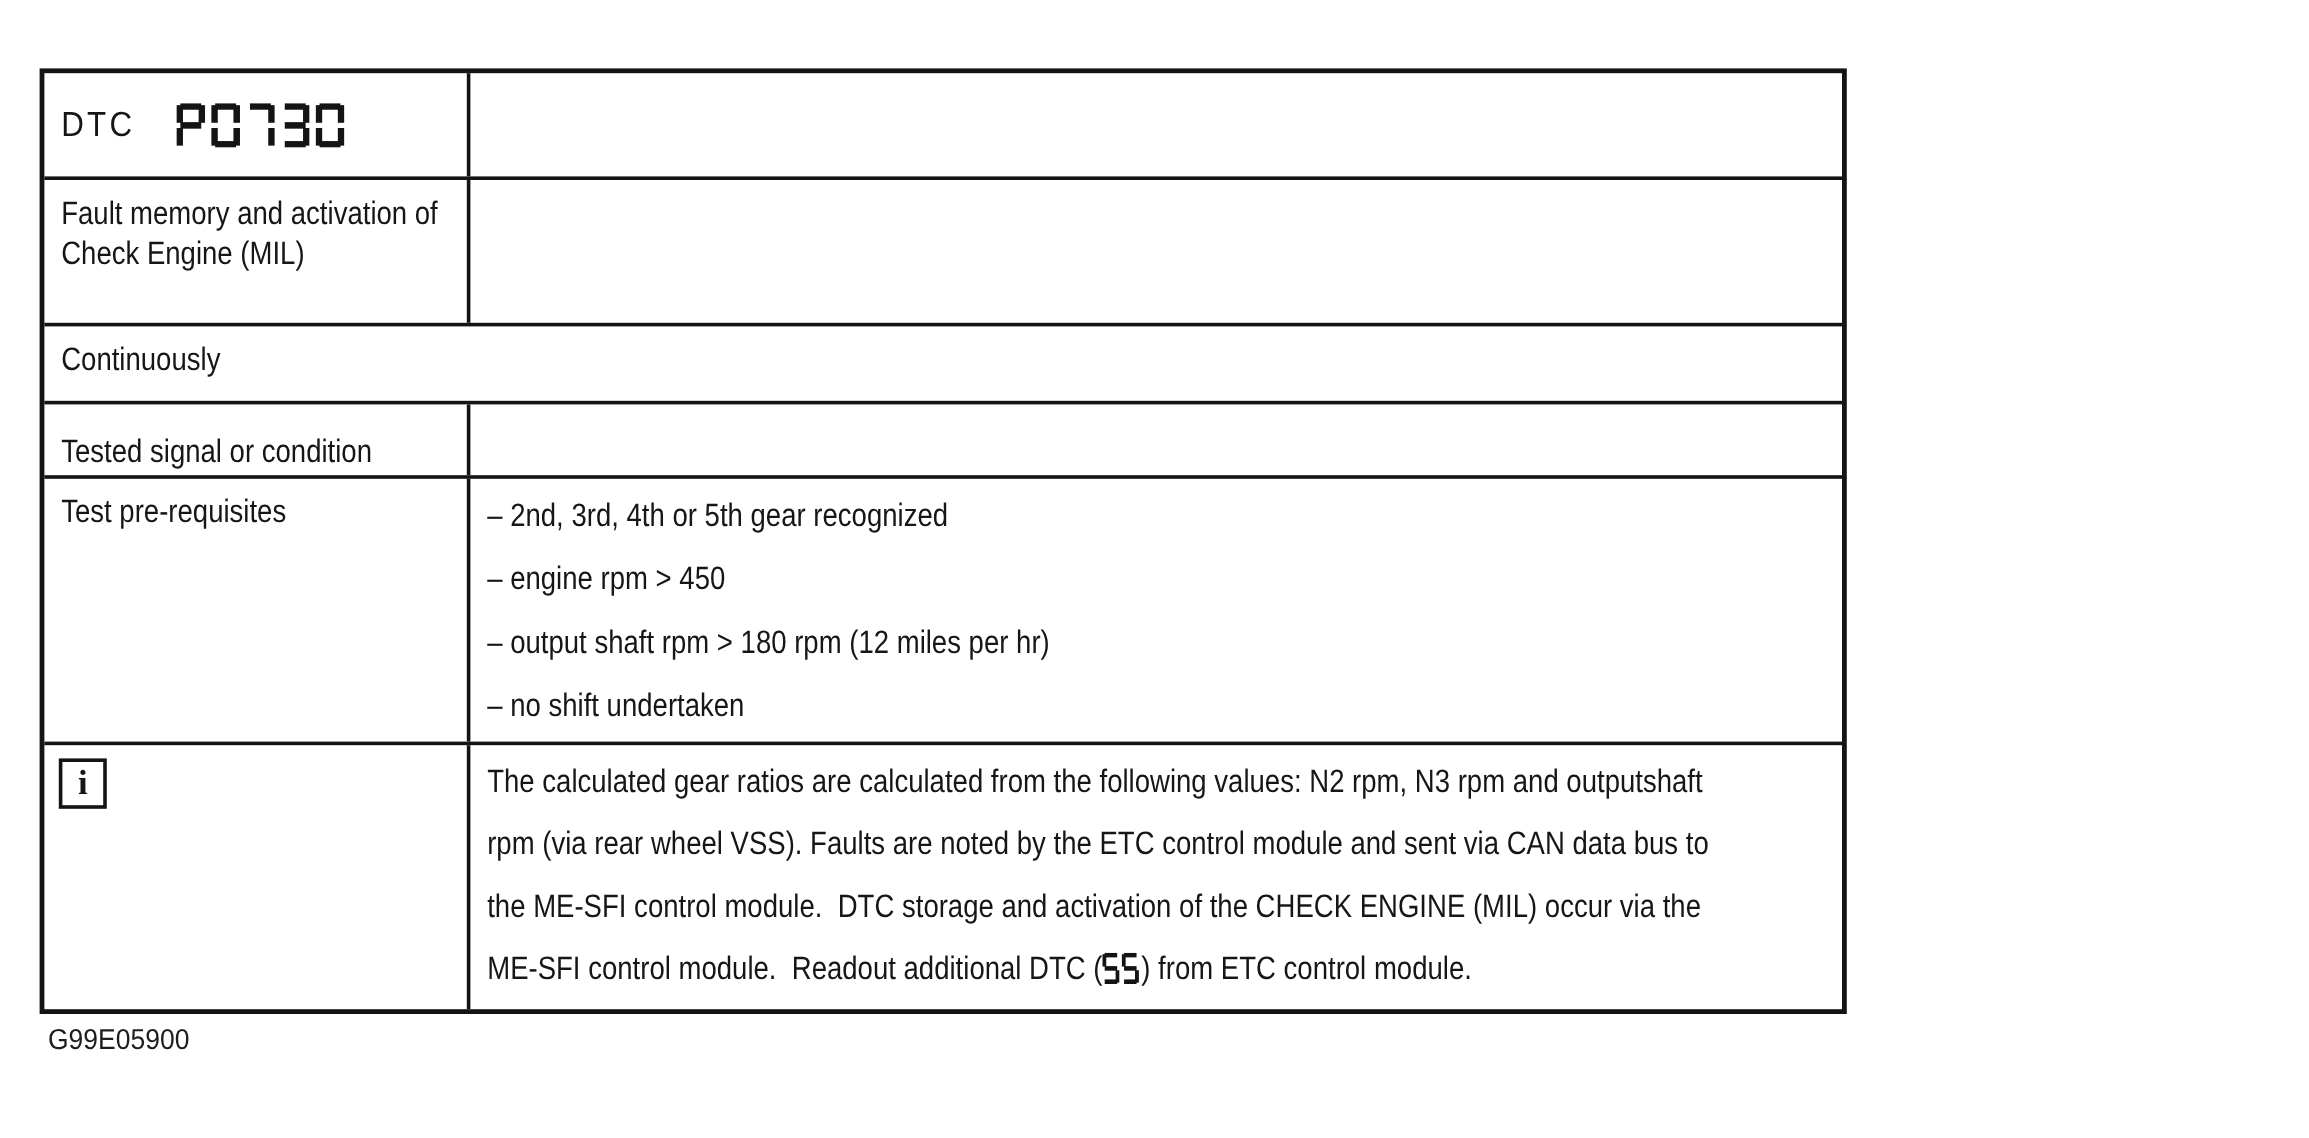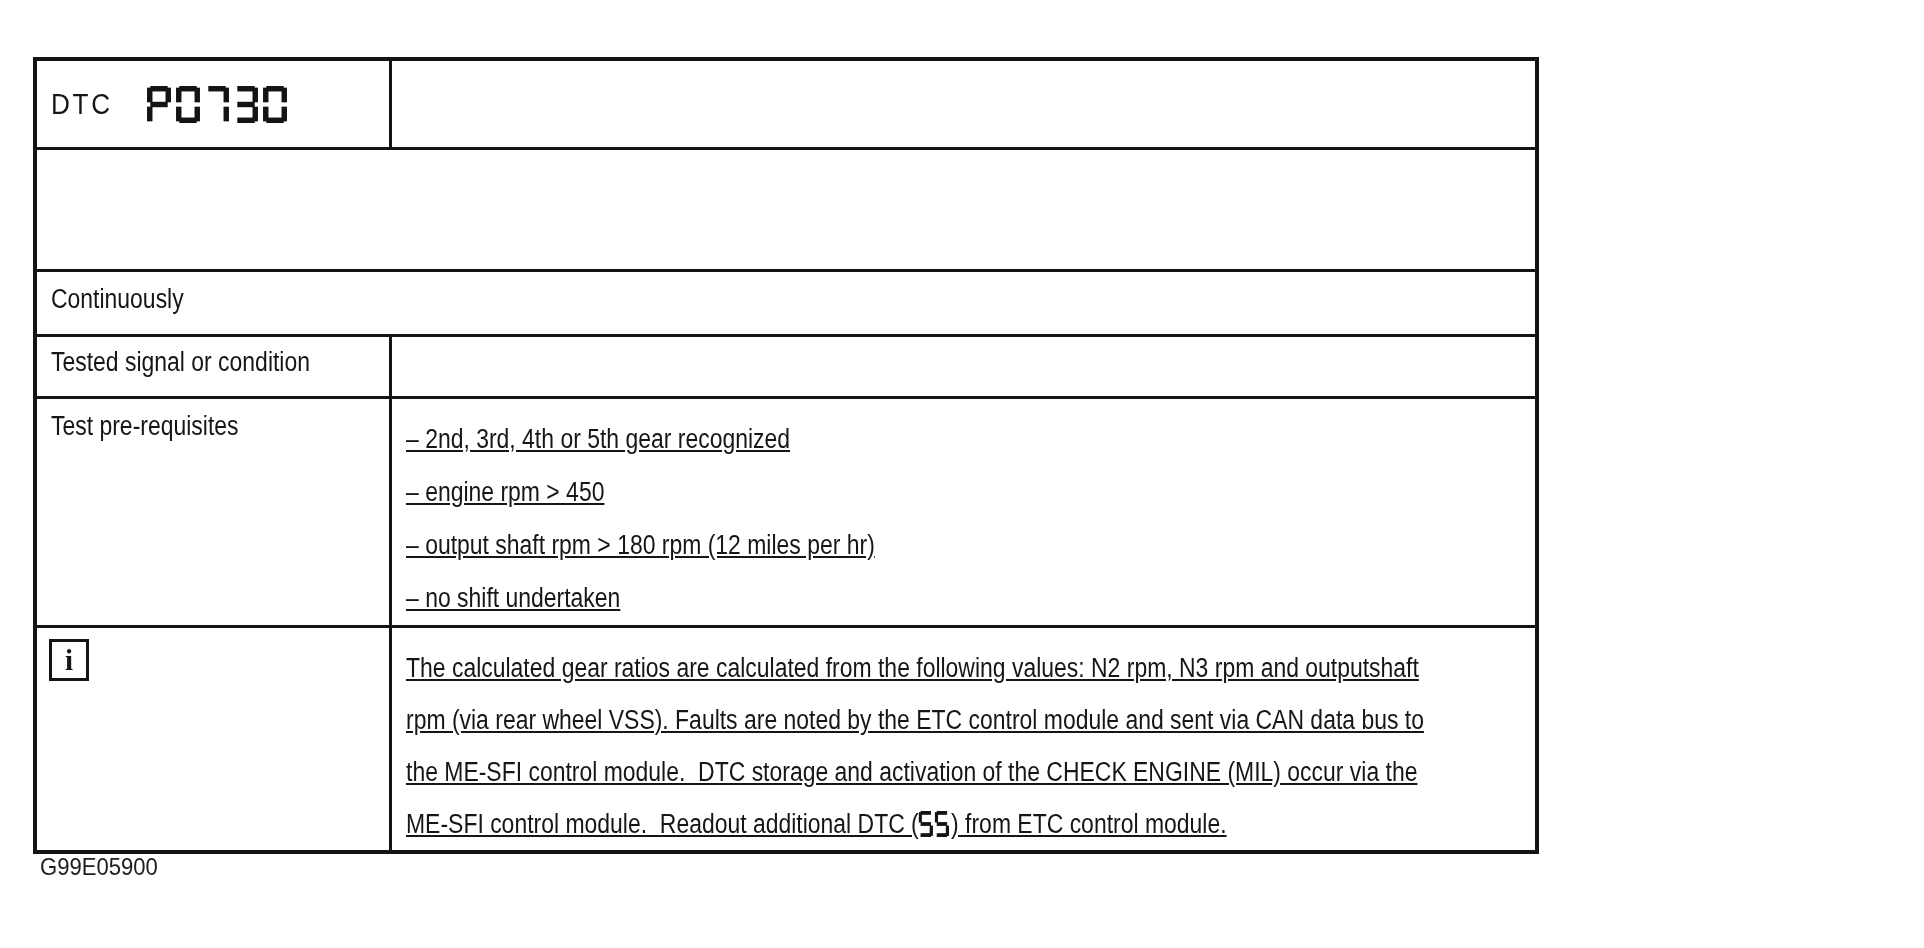--- a/index.html
+++ b/index.html
@@ -36,22 +36,22 @@
 
   
   .row-1 { min-height:86px; }
   .row-2 { min-height:119px; }
   .row-3 { min-height:62px; }
   .row-4 { min-height:59px; }
   .row-5 { min-height:219px; }
   .row-6 { min-height:220px; }
 
   .row-1 .td { display:flex; align-items:center; padding-top:0; }
-  .row-4 .td { padding-top:10px; }
-  .row-5 .value-cell, .row-6 .value-cell { padding-top:14px;text-decoration:underline; }
+  .row-4 .td { padding-top:24px; }
+  .row-5 .value-cell, .row-6 .value-cell { padding-top:4px; }
   .row-5 .line { line-height:53px; }
   .row-6 .line { line-height:52px; }
   .row-6 .label-cell { padding-top:11px; padding-left:12px; }
 
   .dtc-head { display:flex; align-items:center; gap:27px; }
   .dtc-label { font-size:29px; letter-spacing:3px; transform:scaleX(0.9); transform-origin:0 50%; display:inline-block; }
 
   
   .lcd { display:inline-block; line-height:0; }
   .lcd svg { fill:#141414; display:inline-block; }
@@ -109,20 +109,23 @@
                 <rect x="17" y="19" width="5" height="13.5"></rect>
                 <rect x="3" y="29" width="16" height="5"></rect>
                 <rect x="0" y="19" width="5" height="13.5"></rect>
                 <rect x="0" y="1.5" width="5" height="13.5"></rect>
               </svg></span>
         </div>
       </div>
     </div>
 
     <div class="tr row-2">
+      <div class="td label-cell">
+        <span class="tx-wrap">Fault memory and activation of Check Engine (MIL)</span>
+      </div>
     </div>
 
     <div class="tr row-3">
       <div class="td value-cell">
         <span class="tx">Continuously</span>
       </div>
     </div>
 
     <div class="tr row-4">
       <div class="td label-cell">

